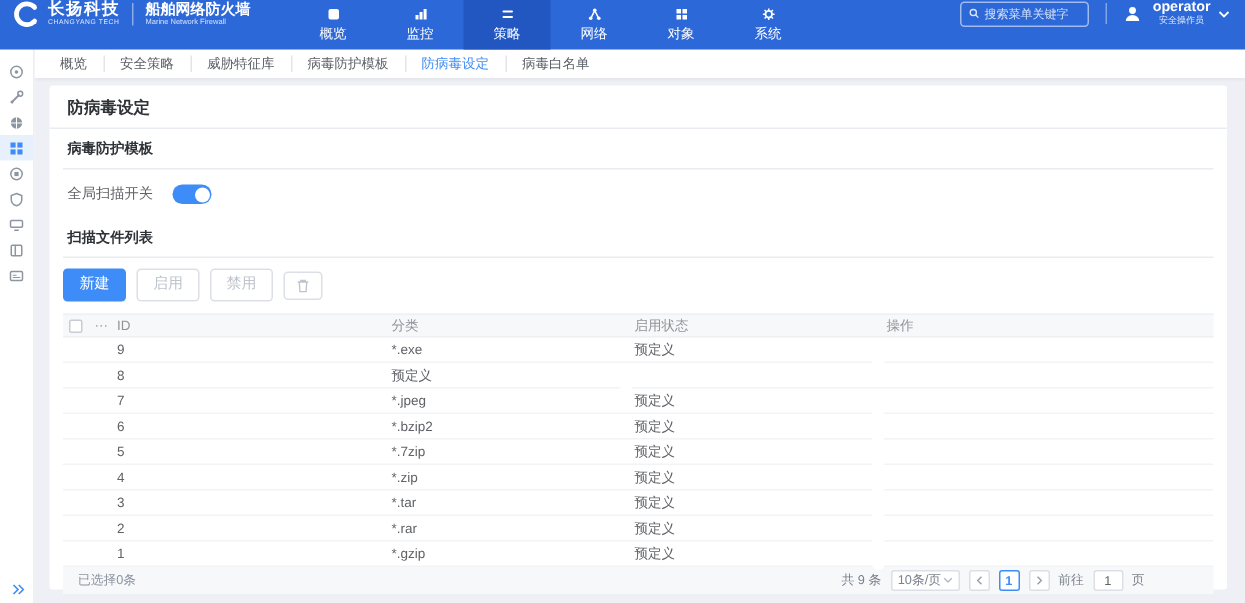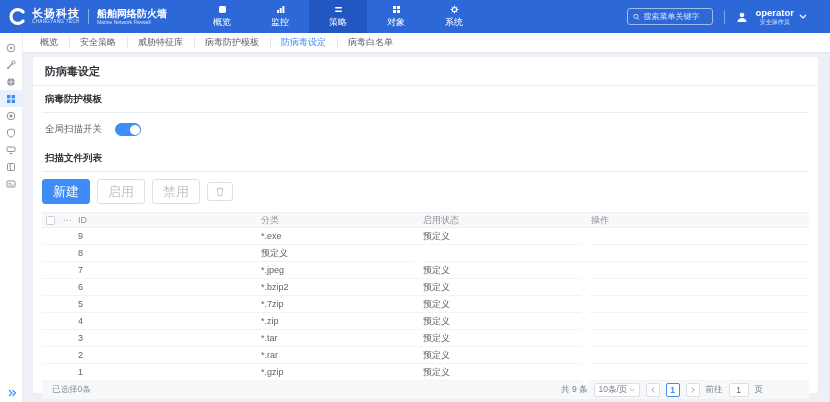--- a/index.html
+++ b/index.html
@@ -1,34 +1,34 @@
 <!DOCTYPE html>
 <html><head>
 <meta charset="utf-8">
 <style>
   *{margin:0;padding:0;box-sizing:border-box}
   html,body{width:830px;height:402px}
   body{font-family:"Liberation Sans","DejaVu Sans",sans-serif;-webkit-font-smoothing:antialiased}
   .app{position:relative;width:830px;height:402px;background:#eef0f5;overflow:hidden}
 
   
-  .topbar{position:absolute;top:0;left:0;right:0;height:33px;background:#2d68d8;display:flex;align-items:center;color:#fff;z-index:5}
+  .topbar{position:absolute;top:0;left:0;right:0;height:33px;background:#2d68d8;display:flex;align-items:flex-start;color:#fff;z-index:5}
   .logo{display:flex;align-items:center;padding-left:8px}
   .logo-badge{width:19px;height:19px;margin-right:5px;flex:none}
   .brand{font-size:11px;font-weight:bold;letter-spacing:1px;line-height:11px}
   .brand-sub{font-size:4.5px;letter-spacing:.4px;opacity:.85;line-height:6px}
   .logo-div{width:1px;height:15px;background:rgba(255,255,255,.45);margin:0 8px}
   .product{font-size:10px;font-weight:bold;line-height:11px}
   .product-sub{font-size:5px;opacity:.8;line-height:6px}
   .nav{display:flex;height:33px;margin-left:26px}
   .nav-item{width:58px;display:flex;flex-direction:column;align-items:center;justify-content:center;gap:2px;font-size:9px;cursor:pointer}
   .nav-item.active{background:#2256c0}
   .nav-icon{height:9px;display:flex;align-items:center}
   .nav-icon svg{display:block}
-  .top-right{margin-left:auto;display:flex;align-items:center;padding-right:23px}
+  .top-right{margin-left:auto;display:flex;align-items:center;padding-right:10px}
   .searchbox{width:86px;height:17px;border:1px solid rgba(255,255,255,.55);border-radius:3px;display:flex;align-items:center;padding:0 5px;gap:3px}
   .searchbox input{background:transparent;border:none;outline:none;color:#fff;font-size:8px;width:100%}
   .searchbox input::placeholder{color:rgba(255,255,255,.8)}
   .hdr-div{width:1px;height:14px;background:rgba(255,255,255,.4);margin:0 11px}
   .avatar-ic{margin-right:7px}
   .user-block{text-align:center;line-height:1}
   .user-name{font-size:9.5px;font-weight:bold;line-height:10px}
   .user-role{font-size:6px;opacity:.85;line-height:8px}
   .chev{margin-left:5px}
 
@@ -49,21 +49,21 @@
   .page-title{font-size:11px;font-weight:bold;color:#2f3338;padding:7px 12px 6px;border-bottom:1px solid #e9ecf0}
   .section-hd{margin:0 9px;padding:7px 3px 6px;font-size:9.5px;font-weight:bold;color:#2f3338;border-bottom:1px solid #e9ecf0}
   .switch-row{display:flex;align-items:center;padding:10px 12px 9px;font-size:9.5px;color:#606266}
   .switch-label{width:58px}
   .toggle{width:26px;height:13px;border-radius:7px;background:#3e8cf7;position:relative;margin-left:12px;cursor:pointer;flex:none}
   .toggle::after{content:"";position:absolute;right:1.5px;top:1.5px;width:10px;height:10px;border-radius:50%;background:#fff}
   .toggle.sm{width:22px;height:12px;margin-left:0}
   .toggle.sm::after{width:9px;height:9px}
 
   .toolbar{display:flex;align-items:center;gap:7px;padding:7px 9px 8px}
-  .btn{font-size:13px;line-height:1;padding:5px 10px;border-radius:3px;border:1px solid #dcdfe6;background:#fff;color:#bfc4cc;cursor:pointer;display:flex;align-items:center}
+  .btn{font-size:10px;line-height:1;padding:5px 10px;border-radius:3px;border:1px solid #dcdfe6;background:#fff;color:#bfc4cc;cursor:pointer;display:flex;align-items:center}
   .btn.primary{background:#3e8cf7;border-color:#3e8cf7;color:#fff}
   .btn.icon-btn{padding:4px 8px}
 
   
   .table{margin:0 9px;font-size:9px;color:#606266}
   .t-head,.t-row,.t-foot{display:grid;grid-template-columns:16px 20px 183px 162px 168px 178px 1fr;align-items:center}
   .t-head{height:16px;background:#f7f8fa;color:#909399;border-top:1px solid #eef0f3;border-bottom:1px solid #eef0f3}
   .t-row{height:17px;border-bottom:1px solid #f2f3f5}
   .cb{width:9px;height:9px;border:1px solid #c8ccd4;border-radius:1.5px;background:#fff;margin-left:4px;cursor:pointer}
   .dots{color:#a9aeb6;font-size:9px;letter-spacing:1px;cursor:pointer;text-align:center}
@@ -119,20 +119,31 @@
         <span>监控</span>
       </div>
       <div class="nav-item active">
         <span class="nav-icon">
           <svg width="9" height="9" viewBox="0 0 9 9">
               <rect x="1" y="2" width="7" height="1.4" rx=".7" fill="#fff"></rect>
               <rect x="1" y="5.6" width="7" height="1.4" rx=".7" fill="#fff"></rect>
             </svg>
         </span>
         <span>策略</span>
+      </div>
+      <div class="nav-item">
+        <span class="nav-icon">
+          <svg width="9" height="9" viewBox="0 0 9 9">
+              <path d="M4.5 2 L2 7 M4.5 2 L7 7" stroke="#fff" stroke-width="1.1" fill="none"></path>
+              <circle cx="4.5" cy="1.8" r="1.2" fill="#fff"></circle>
+              <circle cx="1.8" cy="7.2" r="1.2" fill="#fff"></circle>
+              <circle cx="7.2" cy="7.2" r="1.2" fill="#fff"></circle>
+            </svg>
+        </span>
+        <span>网络</span>
       </div>
       <div class="nav-item">
         <span class="nav-icon">
           <svg width="9" height="9" viewBox="0 0 9 9">
               <rect x="1" y="1" width="3" height="3" fill="#fff"></rect>
               <rect x="5" y="1" width="3" height="3" fill="#fff"></rect>
               <rect x="1" y="5" width="3" height="3" fill="#fff"></rect>
               <rect x="5" y="5" width="3" height="3" fill="#fff"></rect>
             </svg>
         </span>

